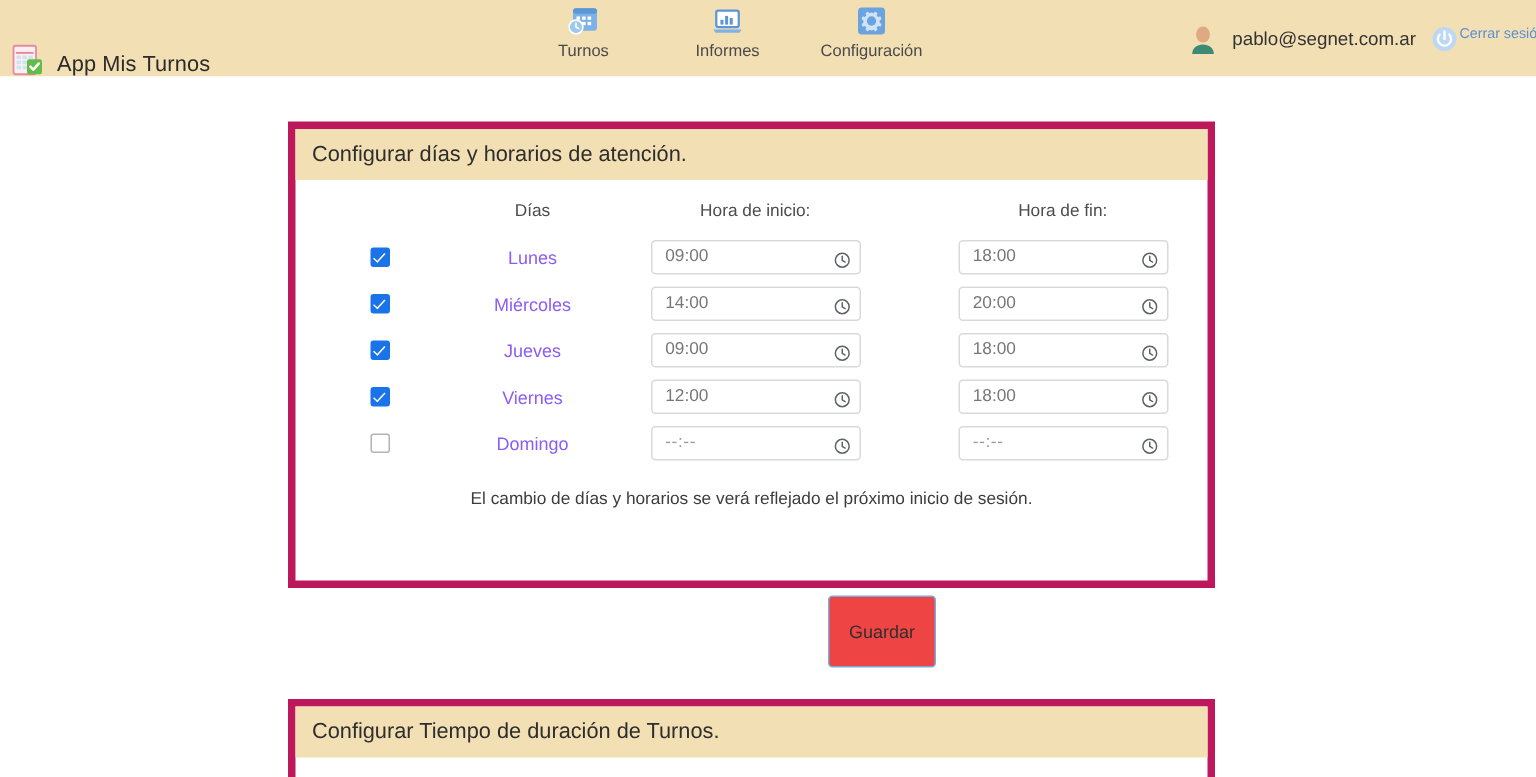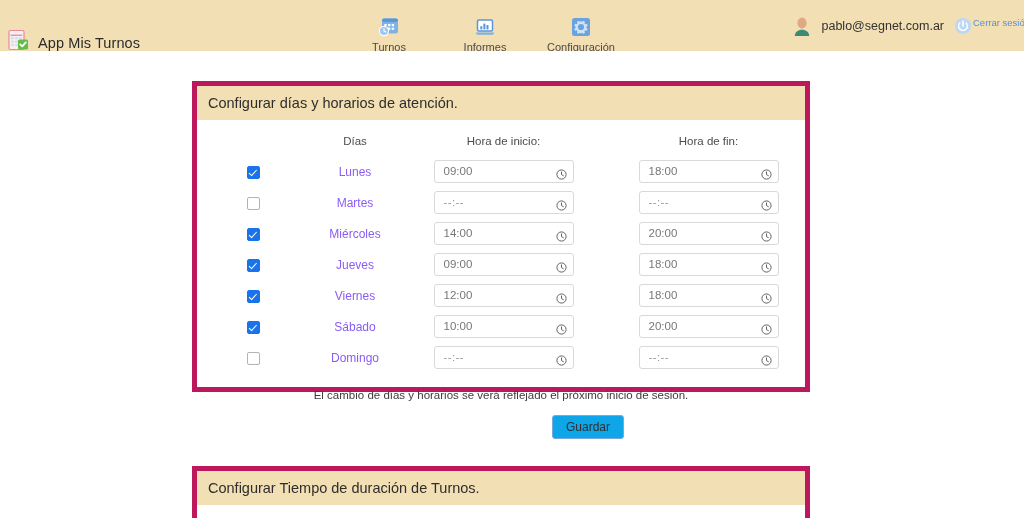--- a/index.html
+++ b/index.html
@@ -44,21 +44,21 @@
   }
 
   .nav-center {
     position: absolute;
     left: 355px;
     top: 0;
     height: 51px;
     display: flex;
     align-items: flex-start;
     gap: 28px;
-    padding-top: 16px;
+    padding-top: 3px;
   }
   .nav-item {
     width: 68px;
     display: flex;
     flex-direction: column;
     align-items: center;
     gap: 3px;
     cursor: pointer;
   }
   .nav-icon {
@@ -231,28 +231,29 @@
     text-align: center;
     font-size: 11.5px;
     color: #3c3c3c;
     margin-top: 16px;
   }
   .save-row {
     margin-top: 14px;
     padding-left: 355px;
   }
   .btn-save {
-    background: #0ea5e9;
+    background: #ef4444;
     border: 1px solid #7aa7e0;
     border-radius: 3px;
     font-family: "Liberation Sans", sans-serif;
     font-size: 12px;
     color: #2f2f2f;
-    padding: 4px 13px;
+    padding: 16px 13px;
     cursor: pointer;
+    margin-top: 44px;
   }
 
   
   .duration-body {
     padding-top: 14px;
     display: flex;
     justify-content: center;
   }
   .duration-field {
     width: 84px;
@@ -391,38 +392,20 @@
                 </span></td>
               <td><span class="time-field">
                   <span class="time-value">18:00</span>
                   <span class="clock-icon"><svg viewBox="0 0 11 11" width="11" height="11">
                       <circle cx="5.5" cy="5.5" r="4.6" fill="none" stroke="#5f6368" stroke-width="1"></circle>
                       <path d="M5.5 2.9 V5.6 L7.4 6.7" stroke="#5f6368" stroke-width="1" fill="none" stroke-linecap="round"></path>
                     </svg></span>
                 </span></td>
             </tr>
             <tr>
-              <td><span class="cbox off"></span></td>
-              <td class="day-label">Martes</td>
-              <td><span class="time-field">
-                  <span class="time-value empty">--:--</span>
-                  <span class="clock-icon"><svg viewBox="0 0 11 11" width="11" height="11">
-                      <circle cx="5.5" cy="5.5" r="4.6" fill="none" stroke="#5f6368" stroke-width="1"></circle>
-                      <path d="M5.5 2.9 V5.6 L7.4 6.7" stroke="#5f6368" stroke-width="1" fill="none" stroke-linecap="round"></path>
-                    </svg></span>
-                </span></td>
-              <td><span class="time-field">
-                  <span class="time-value empty">--:--</span>
-                  <span class="clock-icon"><svg viewBox="0 0 11 11" width="11" height="11">
-                      <circle cx="5.5" cy="5.5" r="4.6" fill="none" stroke="#5f6368" stroke-width="1"></circle>
-                      <path d="M5.5 2.9 V5.6 L7.4 6.7" stroke="#5f6368" stroke-width="1" fill="none" stroke-linecap="round"></path>
-                    </svg></span>
-                </span></td>
-            </tr>
-            <tr>
               <td><span class="cbox on"></span></td>
               <td class="day-label">Miércoles</td>
               <td><span class="time-field">
                   <span class="time-value">14:00</span>
                   <span class="clock-icon"><svg viewBox="0 0 11 11" width="11" height="11">
                       <circle cx="5.5" cy="5.5" r="4.6" fill="none" stroke="#5f6368" stroke-width="1"></circle>
                       <path d="M5.5 2.9 V5.6 L7.4 6.7" stroke="#5f6368" stroke-width="1" fill="none" stroke-linecap="round"></path>
                     </svg></span>
                 </span></td>
               <td><span class="time-field">
@@ -463,38 +446,20 @@
                 </span></td>
               <td><span class="time-field">
                   <span class="time-value">18:00</span>
                   <span class="clock-icon"><svg viewBox="0 0 11 11" width="11" height="11">
                       <circle cx="5.5" cy="5.5" r="4.6" fill="none" stroke="#5f6368" stroke-width="1"></circle>
                       <path d="M5.5 2.9 V5.6 L7.4 6.7" stroke="#5f6368" stroke-width="1" fill="none" stroke-linecap="round"></path>
                     </svg></span>
                 </span></td>
             </tr>
             <tr>
-              <td><span class="cbox on"></span></td>
-              <td class="day-label">Sábado</td>
-              <td><span class="time-field">
-                  <span class="time-value">10:00</span>
-                  <span class="clock-icon"><svg viewBox="0 0 11 11" width="11" height="11">
-                      <circle cx="5.5" cy="5.5" r="4.6" fill="none" stroke="#5f6368" stroke-width="1"></circle>
-                      <path d="M5.5 2.9 V5.6 L7.4 6.7" stroke="#5f6368" stroke-width="1" fill="none" stroke-linecap="round"></path>
-                    </svg></span>
-                </span></td>
-              <td><span class="time-field">
-                  <span class="time-value">20:00</span>
-                  <span class="clock-icon"><svg viewBox="0 0 11 11" width="11" height="11">
-                      <circle cx="5.5" cy="5.5" r="4.6" fill="none" stroke="#5f6368" stroke-width="1"></circle>
-                      <path d="M5.5 2.9 V5.6 L7.4 6.7" stroke="#5f6368" stroke-width="1" fill="none" stroke-linecap="round"></path>
-                    </svg></span>
-                </span></td>
-            </tr>
-            <tr>
               <td><span class="cbox off"></span></td>
               <td class="day-label">Domingo</td>
               <td><span class="time-field">
                   <span class="time-value empty">--:--</span>
                   <span class="clock-icon"><svg viewBox="0 0 11 11" width="11" height="11">
                       <circle cx="5.5" cy="5.5" r="4.6" fill="none" stroke="#5f6368" stroke-width="1"></circle>
                       <path d="M5.5 2.9 V5.6 L7.4 6.7" stroke="#5f6368" stroke-width="1" fill="none" stroke-linecap="round"></path>
                     </svg></span>
                 </span></td>
               <td><span class="time-field">

